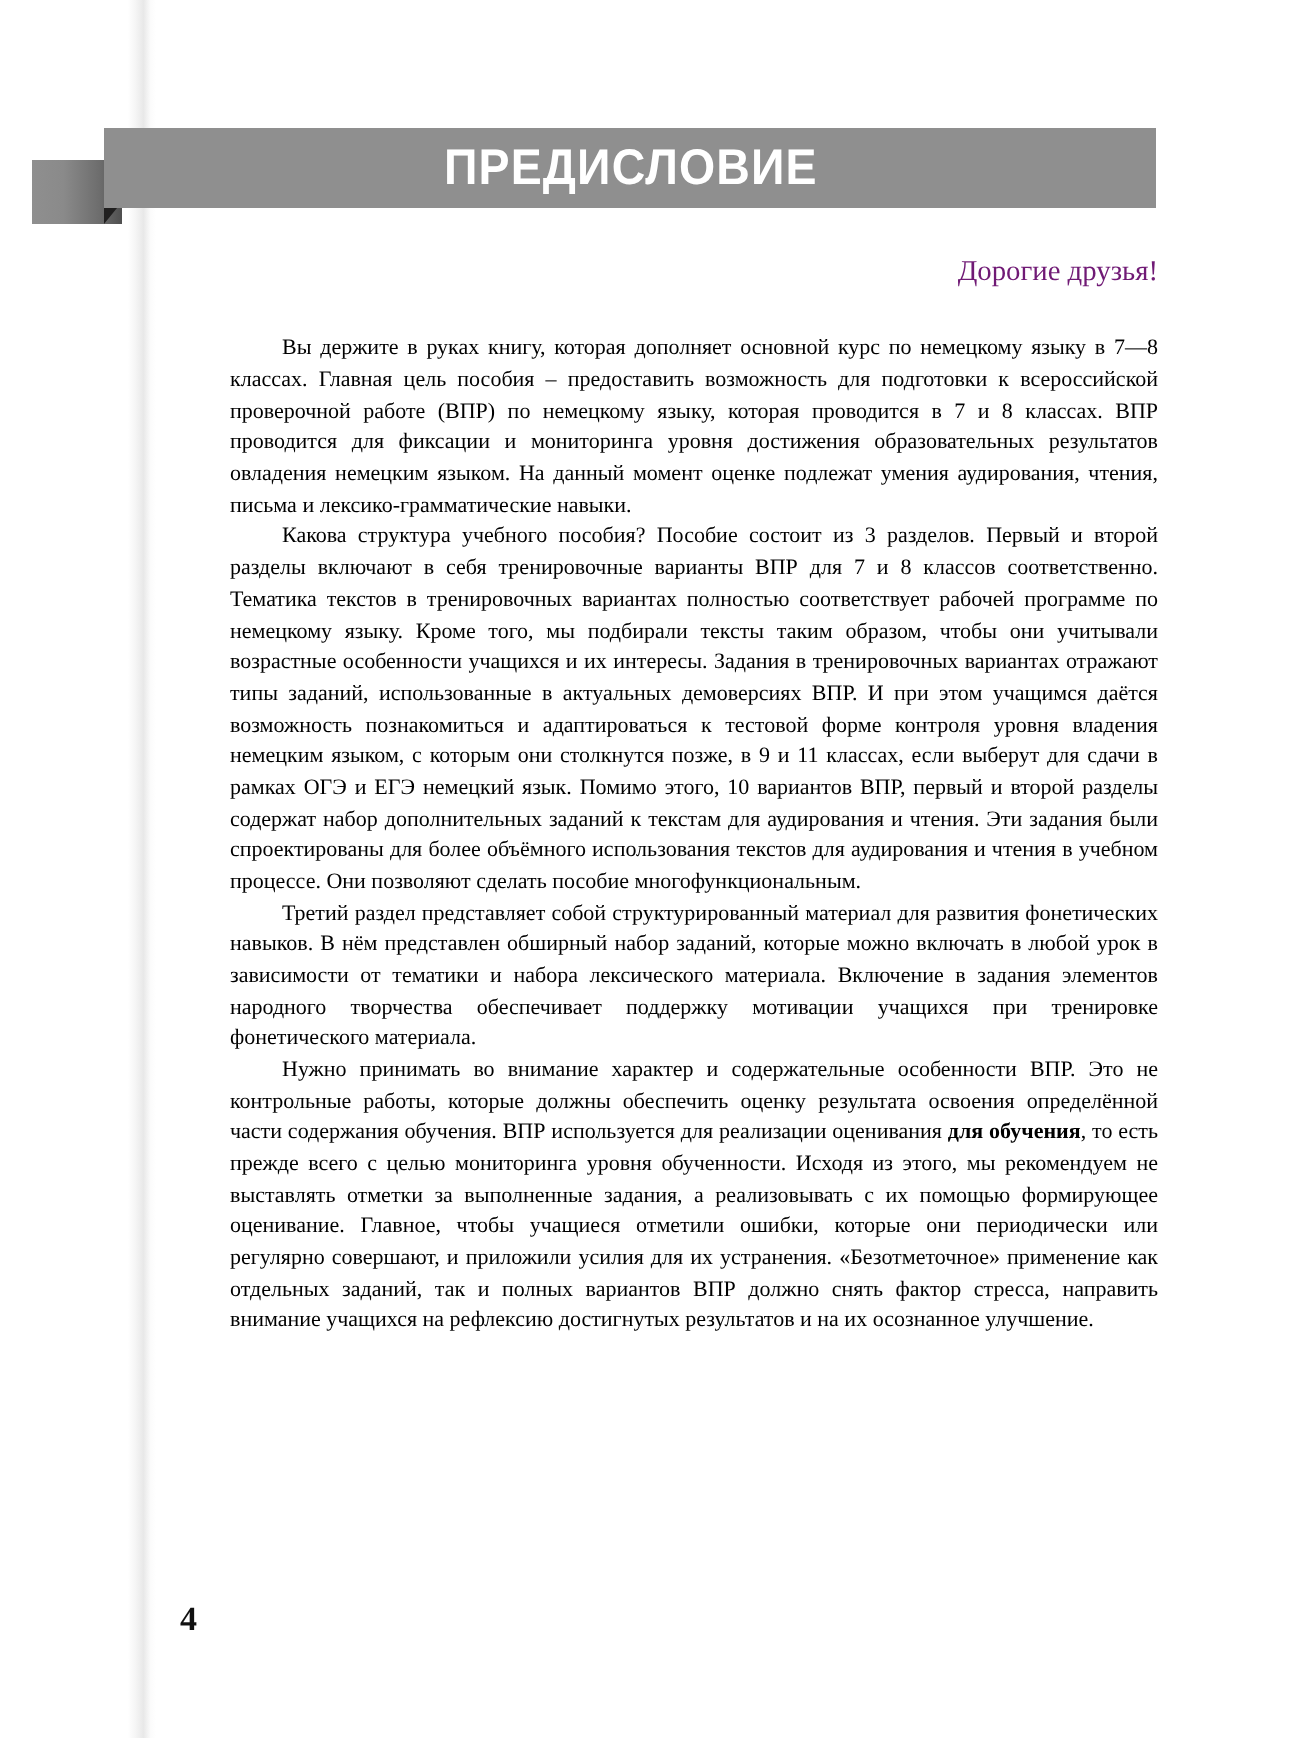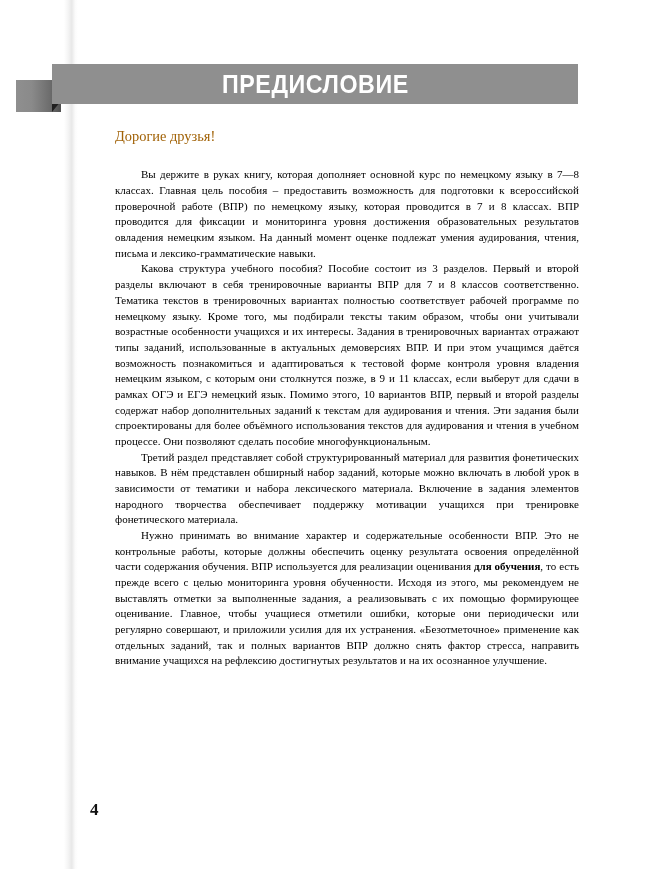--- a/index.html
+++ b/index.html
@@ -70,24 +70,24 @@
   }
 
   
   #content-column {
     position: absolute;
     left: 99px; top: 126px;
     width: 464px;
   }
 
   #greeting {
-    text-align: left;
+    text-align: right;
     font-size: 14.4px;
     line-height: 1.42;
-    color: #a16207;
+    color: #701a75;
     margin: 0 0 21px 0;
   }
 
   .body-paragraph {
     text-align: justify;
     text-justify: inter-word;
     font-size: 11px;
     line-height: 1.425;
     color: #000000;
     margin: 0;

